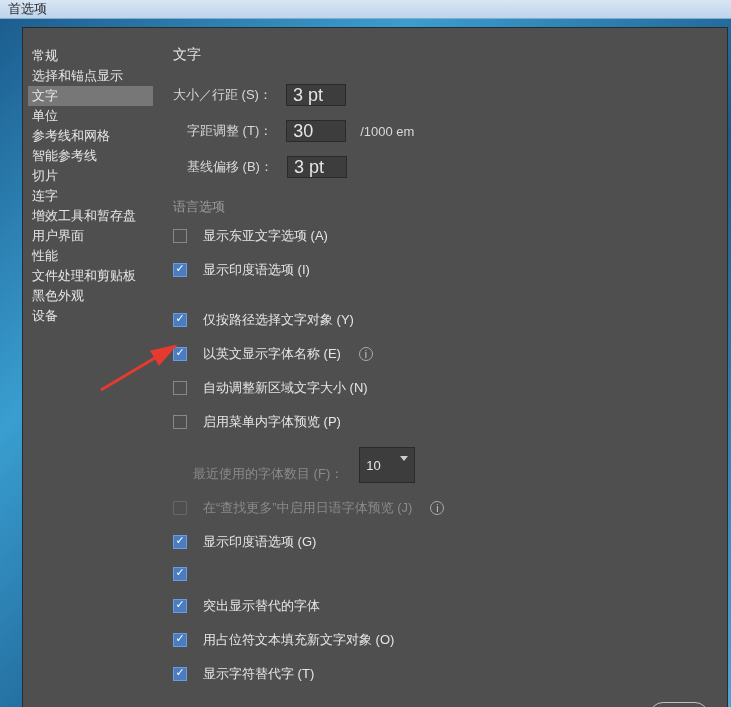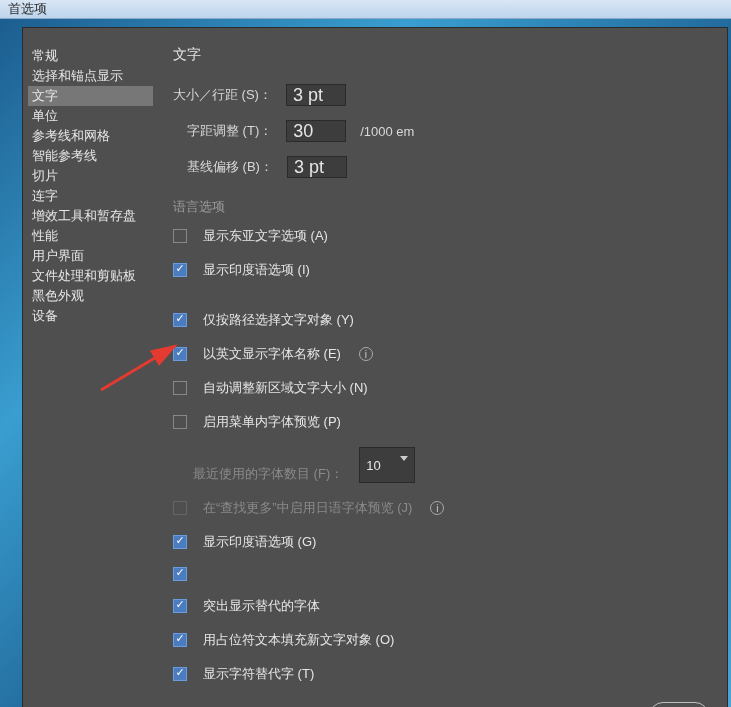--- a/index.html
+++ b/index.html
@@ -117,22 +117,22 @@
         <div class="sidebar" id="sidebar">
             <div class="sidebar-item">常规</div>
             <div class="sidebar-item">选择和锚点显示</div>
             <div class="sidebar-item selected">文字</div>
             <div class="sidebar-item">单位</div>
             <div class="sidebar-item">参考线和网格</div>
             <div class="sidebar-item">智能参考线</div>
             <div class="sidebar-item">切片</div>
             <div class="sidebar-item">连字</div>
             <div class="sidebar-item">增效工具和暂存盘</div>
+            <div class="sidebar-item">用户界面</div>
             <div class="sidebar-item">性能</div>
-            <div class="sidebar-item">用户界面</div>
             <div class="sidebar-item">文件处理和剪贴板</div>
             <div class="sidebar-item">黑色外观</div>
             <div class="sidebar-item">设备</div>
           </div>
 
         <div class="main">
           <div class="section-title">文字</div>
 
           <div class="field-row">
             <span class="field-label">大小／行距 (S)：</span>

